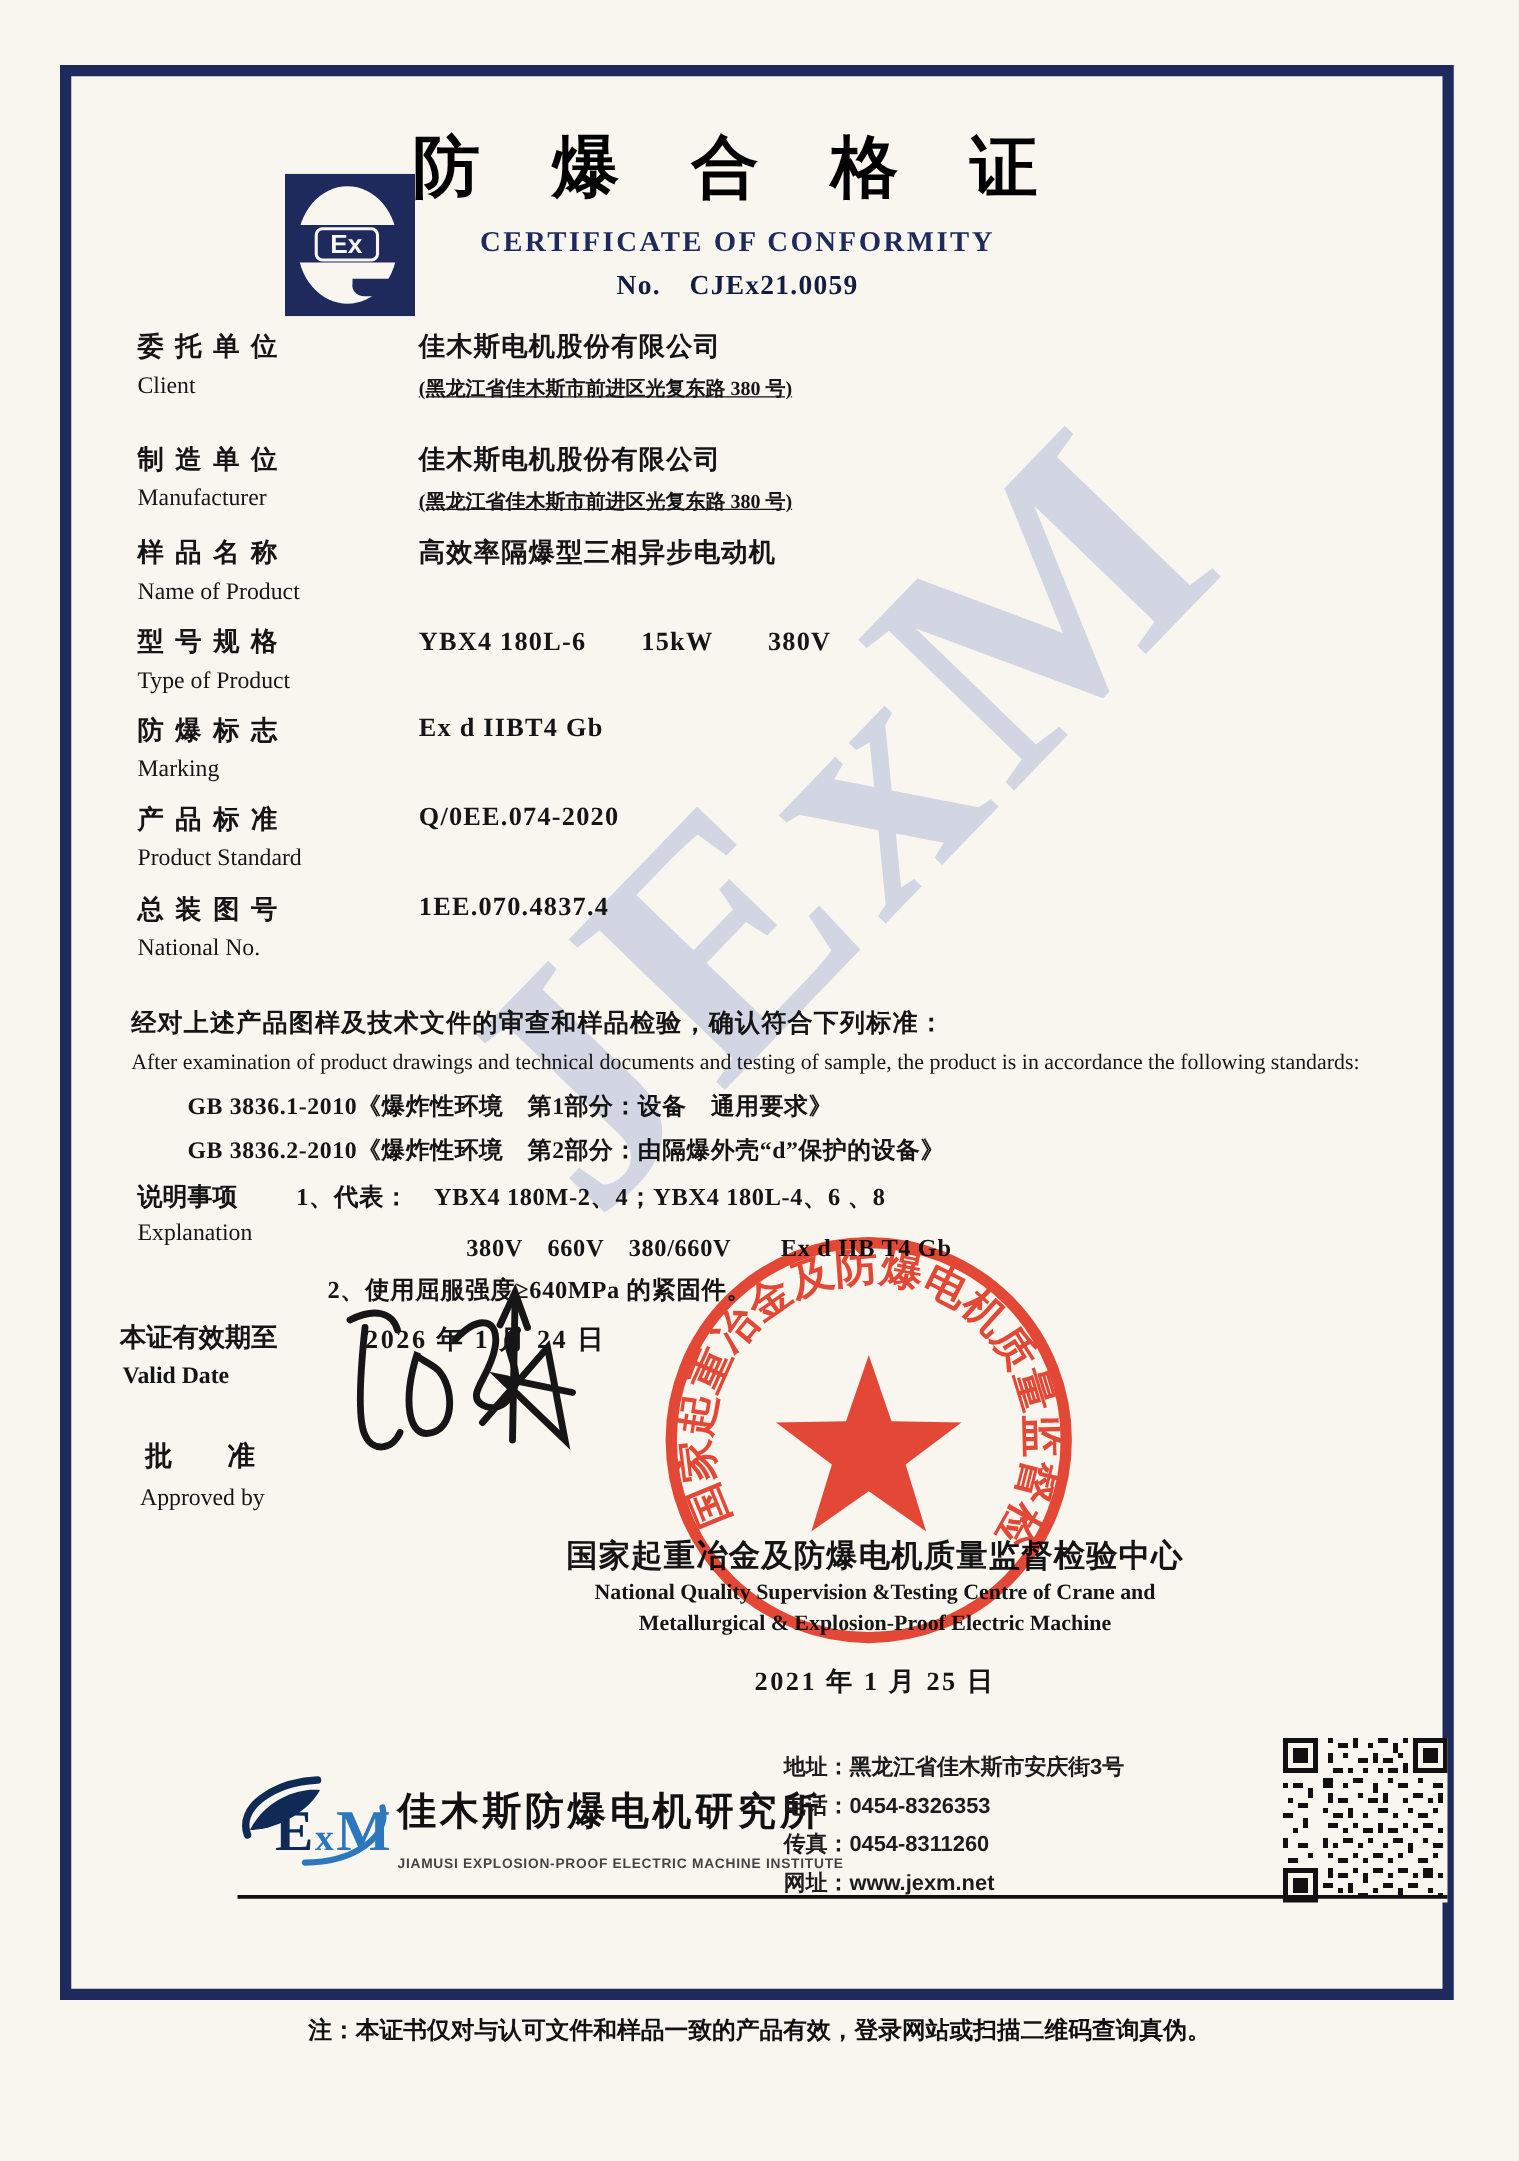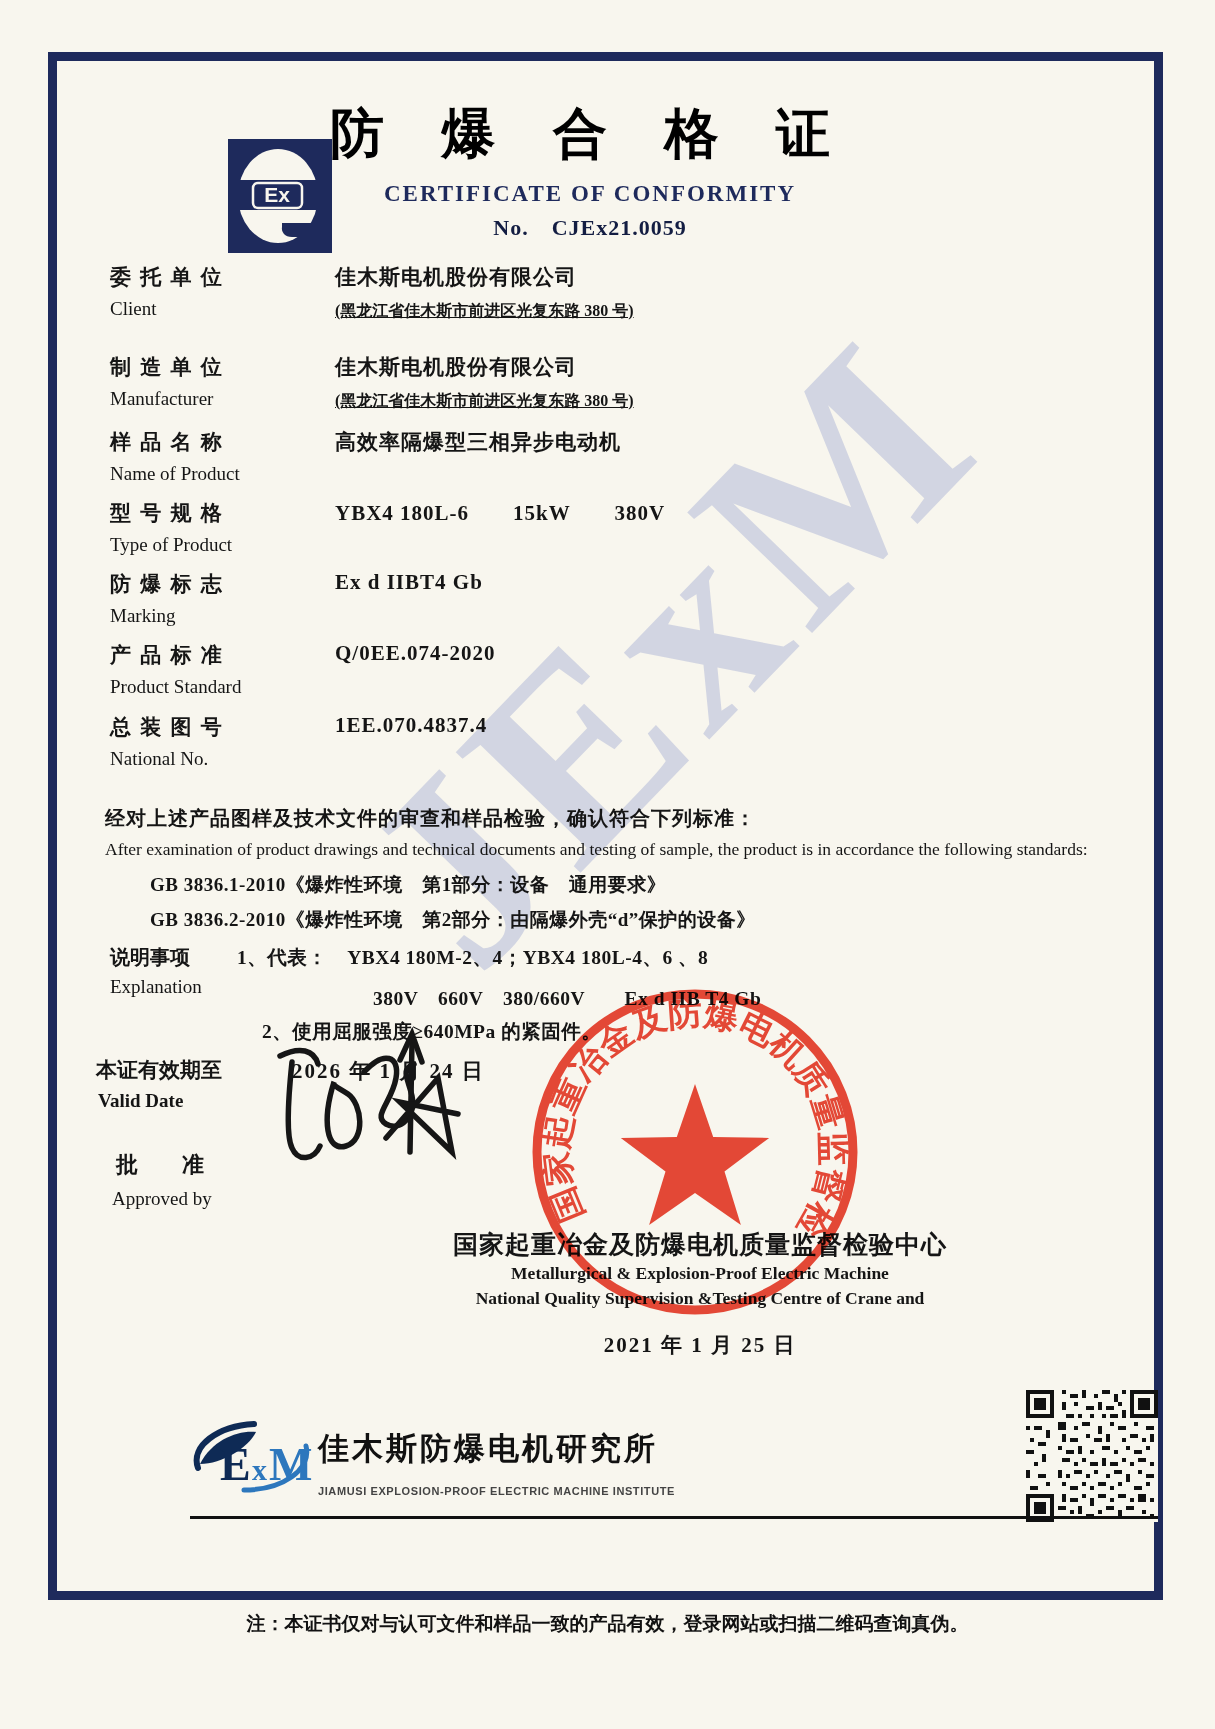--- a/index.html
+++ b/index.html
@@ -197,38 +197,44 @@
         </defs>
         <text font-family="Liberation Serif, serif" font-size="33" font-weight="bold" fill="#e0301c">
           <textPath href="#ringPath" startOffset="0" textLength="650" lengthAdjust="spacingAndGlyphs">国家起重冶金及防爆电机质量监督检验中心</textPath>
         </text>
         <polygon points="0,-78 18.2,-25.1 74.2,-24.1 29.5,9.6 45.9,63.1 0,31 -45.9,63.1 -29.5,9.6 -74.2,-24.1 -18.2,-25.1" transform="translate(165,175)" fill="#e0301c"></polygon>
       </svg>
     </div>
 
     <div class="center-block">
       <div class="center-cn">国家起重冶金及防爆电机质量监督检验中心</div>
+      <div class="center-en">National Quality Supervision &amp;Testing Centre of Crane and</div>
       <div class="center-en">Metallurgical &amp; Explosion-Proof Electric Machine</div>
-      <div class="center-en">National Quality Supervision &amp;Testing Centre of Crane and</div>
       <div class="center-date">2021 年 1 月 25 日</div>
     </div>
 
     <div class="f-logo">
       <svg width="122" height="80" viewBox="0 0 122 80">
         <path d="M8,52 C0,30 28,10 64,8" fill="none" stroke="#0e2a55" stroke-width="6" stroke-linecap="round"></path>
         <path d="M116,30 C122,54 92,74 54,74" fill="none" stroke="#2d77bd" stroke-width="5" stroke-linecap="round"></path>
         <path d="M10,48 C22,24 48,14 66,16 C58,32 32,48 10,48 Z" fill="#0e2a55"></path>
         <text x="30" y="64" font-family="Liberation Serif, serif" font-size="46" font-weight="bold" fill="#0e2a55">E</text>
         <text x="62" y="64" font-family="Liberation Serif, serif" font-size="30" font-weight="bold" fill="#2d77bd">x</text>
         <text x="79" y="64" font-family="Liberation Serif, serif" font-size="46" font-weight="bold" fill="#2d77bd">M</text>
       </svg>
     </div>
     <div class="f-inst">
       <div class="f-inst-cn">佳木斯防爆电机研究所</div>
       <div class="f-inst-en">JIAMUSI EXPLOSION-PROOF ELECTRIC MACHINE INSTITUTE</div>
+    </div>
+    <div class="f-contact">
+      <div>地址：黑龙江省佳木斯市安庆街3号</div>
+      <div>电话：0454-8326353</div>
+      <div>传真：0454-8311260</div>
+      <div>网址：www.jexm.net</div>
     </div>
 
     <div class="qr">
       <svg width="132" height="132" viewBox="0 0 33 33" shape-rendering="crispEdges">
         <rect x="0" y="0" width="33" height="33" fill="#f8f6ee"></rect>
         <g fill="#111">
           <rect x="0" y="0" width="7" height="7"></rect>
             <rect x="26" y="0" width="7" height="7"></rect>
             <rect x="0" y="26" width="7" height="7"></rect>
           <rect x="1" y="1" width="5" height="5" fill="#f8f6ee"></rect>

